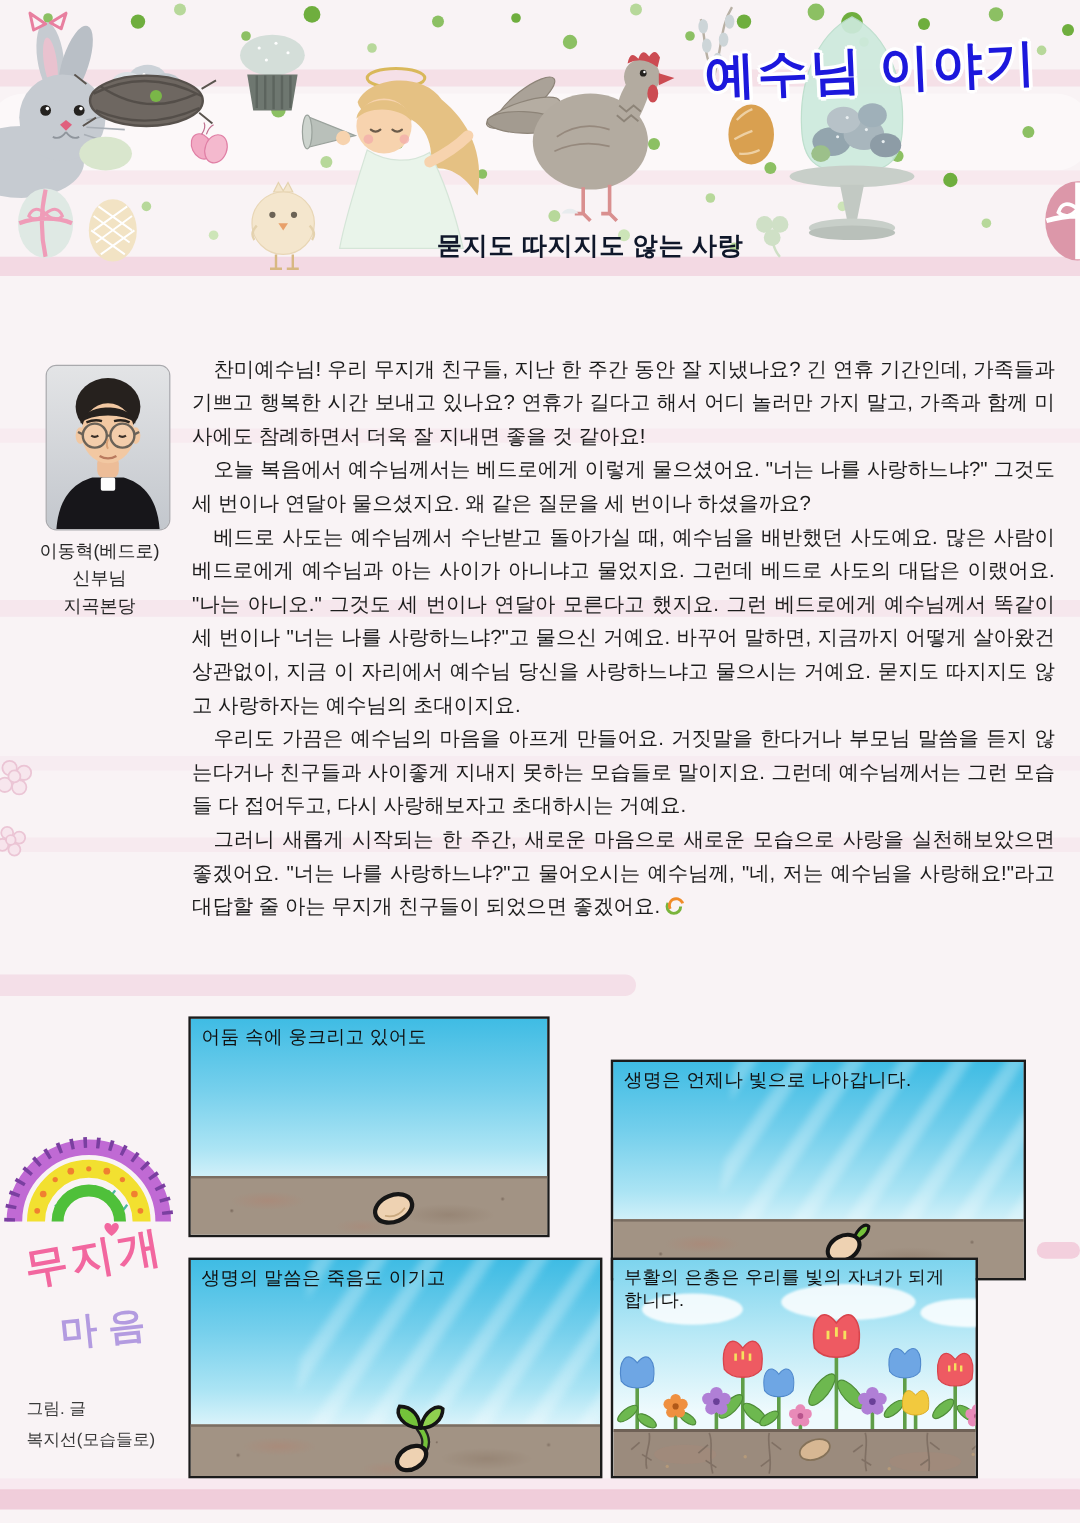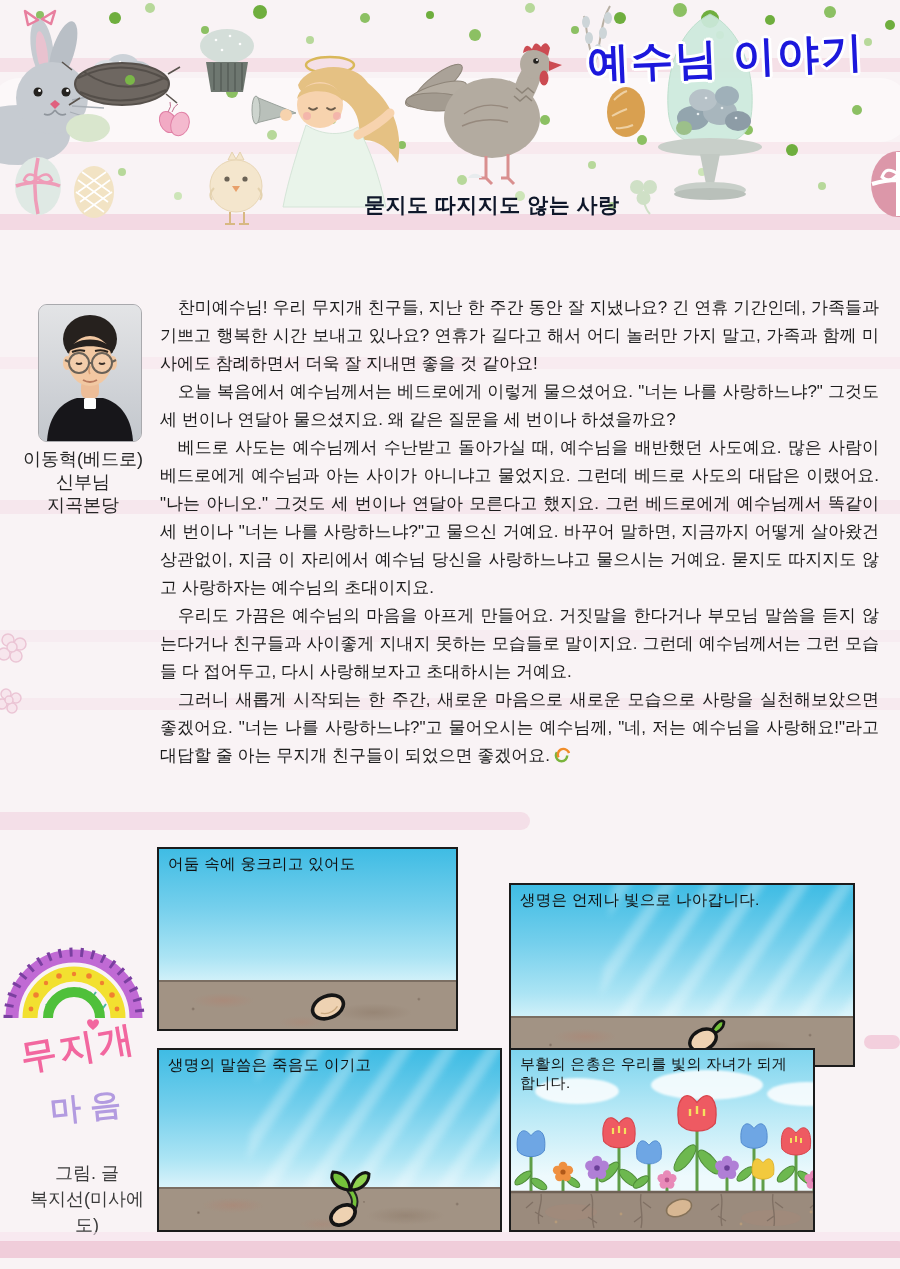--- a/index.html
+++ b/index.html
@@ -14,33 +14,33 @@
     font-size:42px;font-weight:800;letter-spacing:2px;color:#1c18dc;
     transform:rotate(-2.5deg);
     text-shadow:-2px -2px 0 #fff,2px -2px 0 #fff,-2px 2px 0 #fff,2px 2px 0 #fff,
                  3px 0 0 #fff,-3px 0 0 #fff,0 3px 0 #fff,0 -3px 0 #fff;}
   #page-subtitle{position:absolute;left:364px;top:191px;font-size:21px;font-weight:800;
     letter-spacing:.5px;color:#0f172a;}
   
   #photo-frame{position:absolute;left:38px;top:304px;width:102px;height:136px;
     border:1px solid #a9a9ad;border-radius:9px;overflow:hidden;background:#d8dadd;}
   #photo-caption{position:absolute;left:14px;top:448px;width:138px;text-align:center;
-    font-size:18px;line-height:23px;color:#262626;}
+    font-size:15px;line-height:23px;color:#262626;}
   #article-text{position:absolute;left:160px;top:294px;width:719px;color:#1c1c1c;
     font-size:17px;line-height:28px;text-align:justify;}
   #article-text p{margin:0;text-indent:1.05em;}
   .end-icon{display:inline-block;vertical-align:-3px;margin-left:4px;}
   
   #rainbow{position:absolute;left:2px;top:896px;}
   #mujigae{position:absolute;left:20px;top:1024px;font-size:36px;font-weight:800;
     color:#f2679f;letter-spacing:3px;transform:rotate(-10deg);}
   #maeum{position:absolute;left:50px;top:1086px;font-size:31px;font-weight:800;
     color:#b39be0;letter-spacing:9px;transform:rotate(-6deg);}
-  #credit{position:absolute;left:22px;top:1160px;width:130px;text-align:center;
-    font-size:18px;line-height:26px;color:#3a3a3a;}
+  #credit{position:absolute;left:22px;top:1160px;width:130px;text-align:left;
+    font-size:14px;line-height:26px;color:#3a3a3a;}
   .panel{position:absolute;box-sizing:border-box;border:2px solid #1b1b1b;overflow:hidden;
     background:linear-gradient(180deg,#3fbce4 0%,#74cfec 32%,#abe4f4 60%,#dff5fb 78%,#e9f9fd 100%);}
   #panel1{left:157px;top:847px;width:301px;height:184px;}
   #panel2{left:509px;top:883px;width:346px;height:184px;}
   #panel3{left:157px;top:1048px;width:345px;height:184px;}
   #panel4{left:509px;top:1048px;width:306px;height:184px;
     background:linear-gradient(180deg,#7dd4ee 0%,#b9e9f6 35%,#eefafd 70%);}
   .caption{position:absolute;left:9px;top:5px;right:8px;font-size:15.5px;color:#101010;
     letter-spacing:.3px;}
   .ground{position:absolute;left:-2px;right:-2px;bottom:-2px;height:27%;
@@ -348,21 +348,21 @@
     </g>
     <path d="M46,122 A26,26 0 0 1 98,122" stroke="#4fc03a" stroke-width="10" fill="none"></path>
   </svg>
   <div id="mujigae">무지개</div>
   <svg class="abs" style="left:86px;top:1018px;" width="14" height="13" viewBox="0 0 14 13">
     <path d="M7,12 C2,8 0,5 1.5,2.5 C3,0.5 6,1 7,3.5 C8,1 11,0.5 12.5,2.5 C14,5 12,8 7,12 Z" fill="#f2679f"></path>
   </svg>
   <div id="maeum">마음</div>
   <div id="credit">
     <div>그림. 글</div>
-    <div>복지선(미사에도)</div>
+    <div>복지선(모습들로)</div>
   </div>
 
   <div id="panel1" class="panel">
     <div class="ground"></div>
     <svg class="abs" style="left:49%;top:78%;" width="46" height="36" viewBox="0 0 46 36">
       <g transform="rotate(-22 23 18)">
         <ellipse cx="23" cy="18" rx="16" ry="11" fill="#eed2b2" stroke="#161616" stroke-width="3.6"></ellipse>
         <path d="M14,21 q9,6 18,0" stroke="#c9a87e" stroke-width="1.4" fill="none"></path>
       </g>
     </svg>

